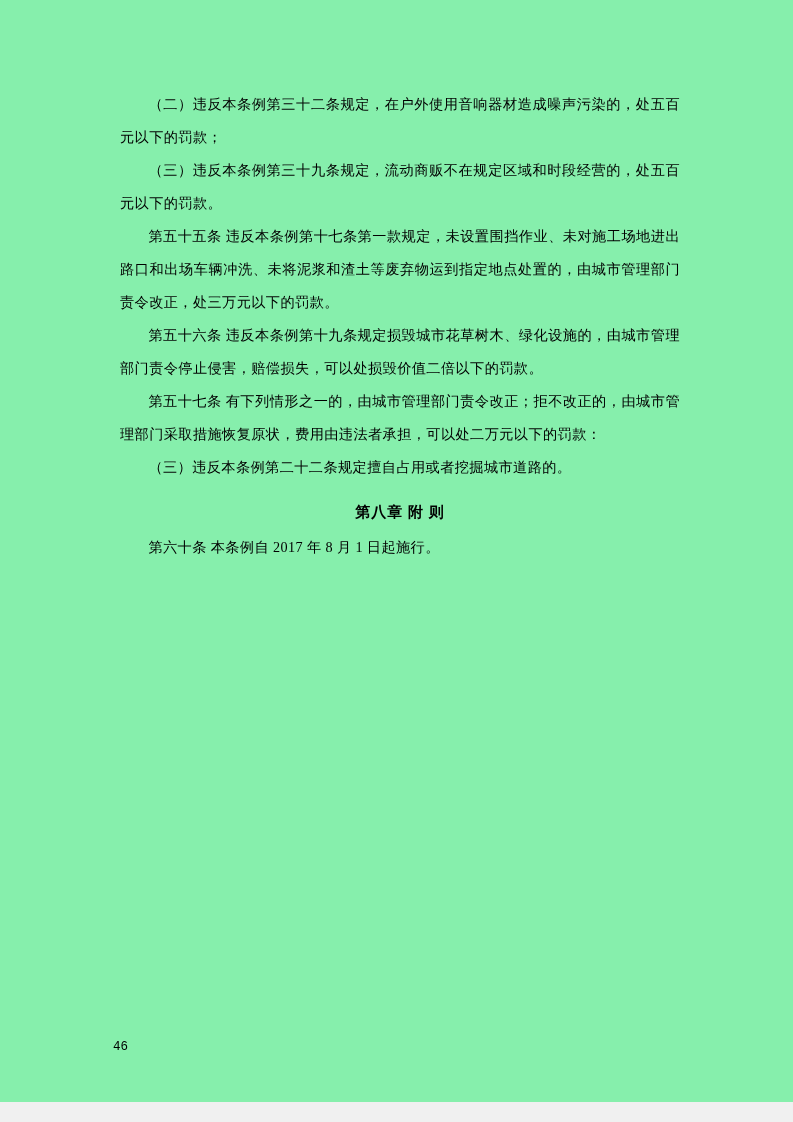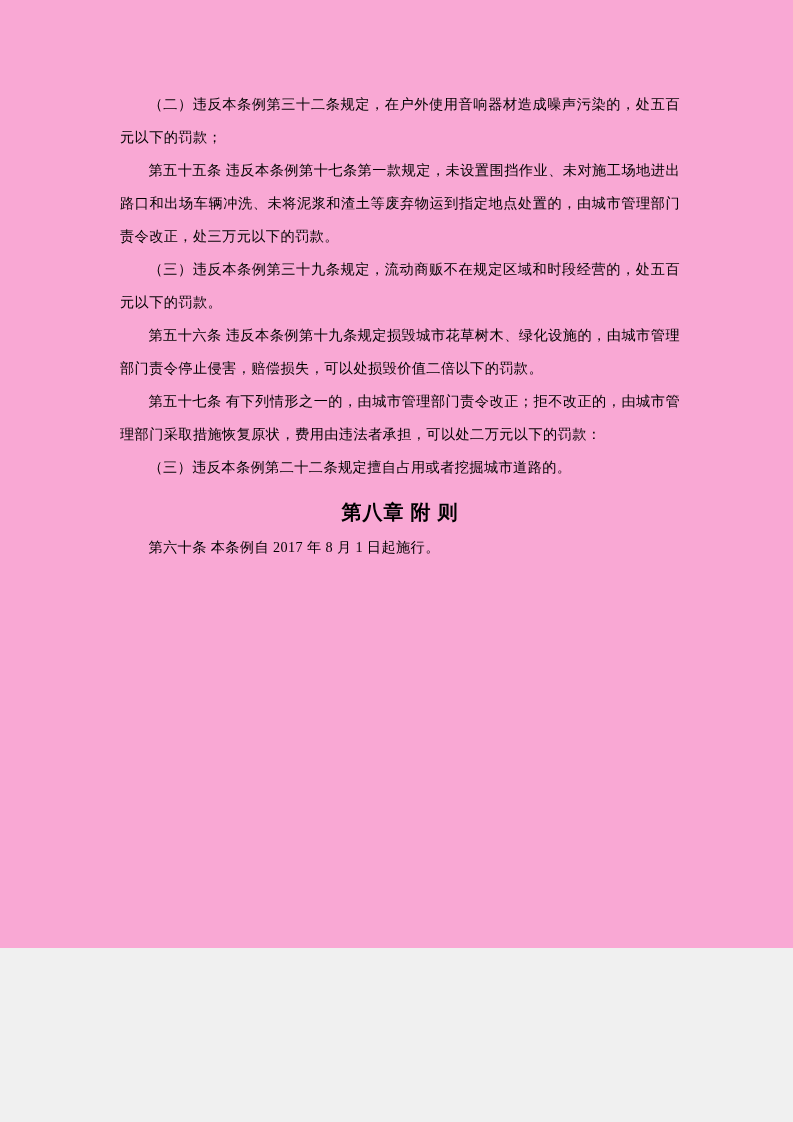--- a/index.html
+++ b/index.html
@@ -3,22 +3,22 @@
 <meta charset="utf-8">
 <style>
   html, body {
     margin: 0;
     padding: 0;
     background: #f0f0f0;
   }
   .page {
     position: relative;
     width: 793px;
-    height: 948px;
-    background: #f9a8d4;
+    height: 1102px;
+    background: #86efac;
     margin: 0 auto;
     box-sizing: border-box;
     font-family: "Liberation Serif", "DejaVu Serif", serif;
     color: #000000;
     overflow: hidden;
   }
   .content {
     position: absolute;
     left: 120px;
     top: 88px;
@@ -28,43 +28,43 @@
     margin: 0 0 0 0;
     font-size: 14.2px;
     line-height: 33px;
     text-align: justify;
     text-justify: inter-ideograph;
     text-indent: 2em;
     letter-spacing: 0.4px;
   }
   h2.chapter {
     margin: 12px 0 2px 0;
-    font-size: 20px;
+    font-size: 15px;
     line-height: 33px;
     text-align: center;
     font-weight: bold;
     letter-spacing: 1px;
   }
   .pagenum {
     position: absolute;
     left: 113px;
     top: 1040px;
     font-size: 12.5px;
     font-family: Liberation Mono, monospace;
     color: #000000;
   }
 </style>
 </head>
 <body>
 
 <div class="page">
   <div class="content">
     <p class="para">（二）违反本条例第三十二条规定，在户外使用音响器材造成噪声污染的，处五百元以下的罚款；</p>
+    <p class="para">（三）违反本条例第三十九条规定，流动商贩不在规定区域和时段经营的，处五百元以下的罚款。</p>
     <p class="para">第五十五条 违反本条例第十七条第一款规定，未设置围挡作业、未对施工场地进出路口和出场车辆冲洗、未将泥浆和渣土等废弃物运到指定地点处置的，由城市管理部门责令改正，处三万元以下的罚款。</p>
-    <p class="para">（三）违反本条例第三十九条规定，流动商贩不在规定区域和时段经营的，处五百元以下的罚款。</p>
     <p class="para">第五十六条 违反本条例第十九条规定损毁城市花草树木、绿化设施的，由城市管理部门责令停止侵害，赔偿损失，可以处损毁价值二倍以下的罚款。</p>
     <p class="para">第五十七条 有下列情形之一的，由城市管理部门责令改正；拒不改正的，由城市管理部门采取措施恢复原状，费用由违法者承担，可以处二万元以下的罚款：</p>
     <p class="para">（三）违反本条例第二十二条规定擅自占用或者挖掘城市道路的。</p>
     <h2 class="chapter">第八章 附 则</h2>
     <p class="para">第六十条 本条例自 2017 年 8 月 1 日起施行。</p>
   </div>
   <div class="pagenum">46</div>
 </div>
 
 </body></html>

